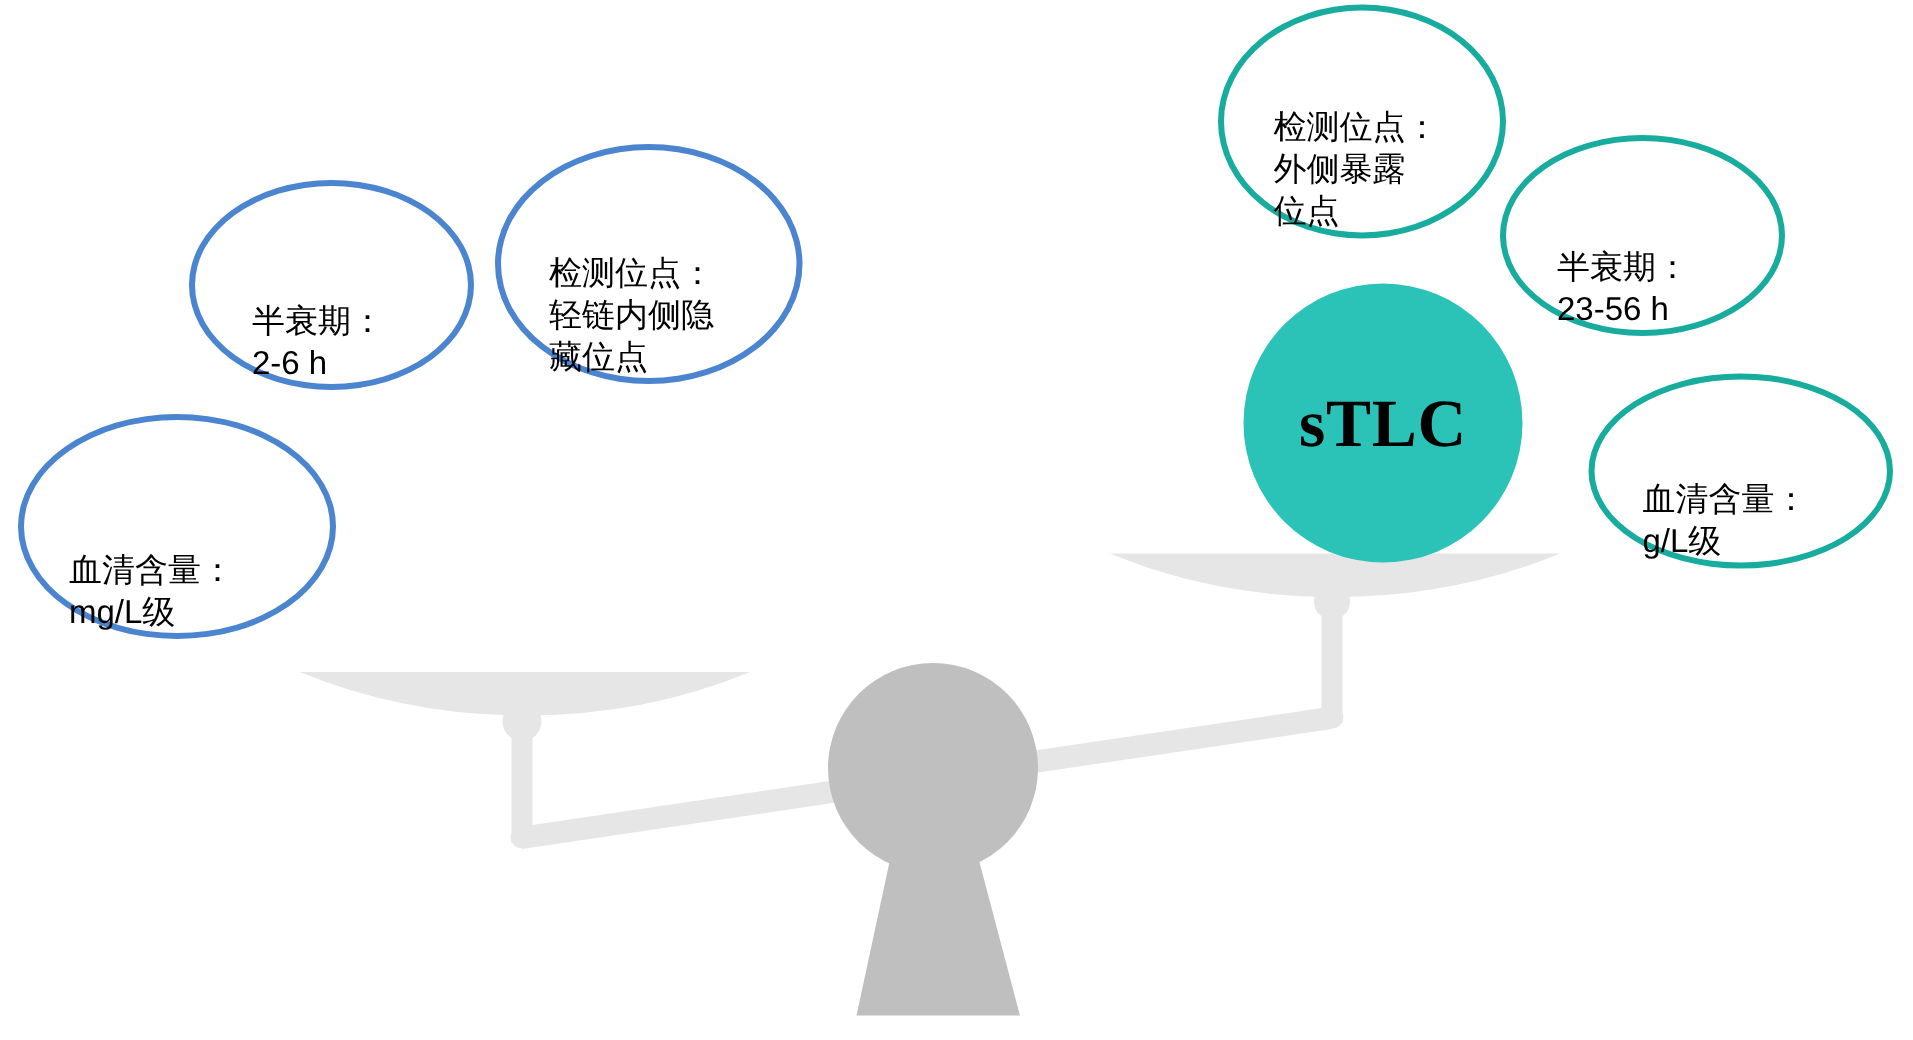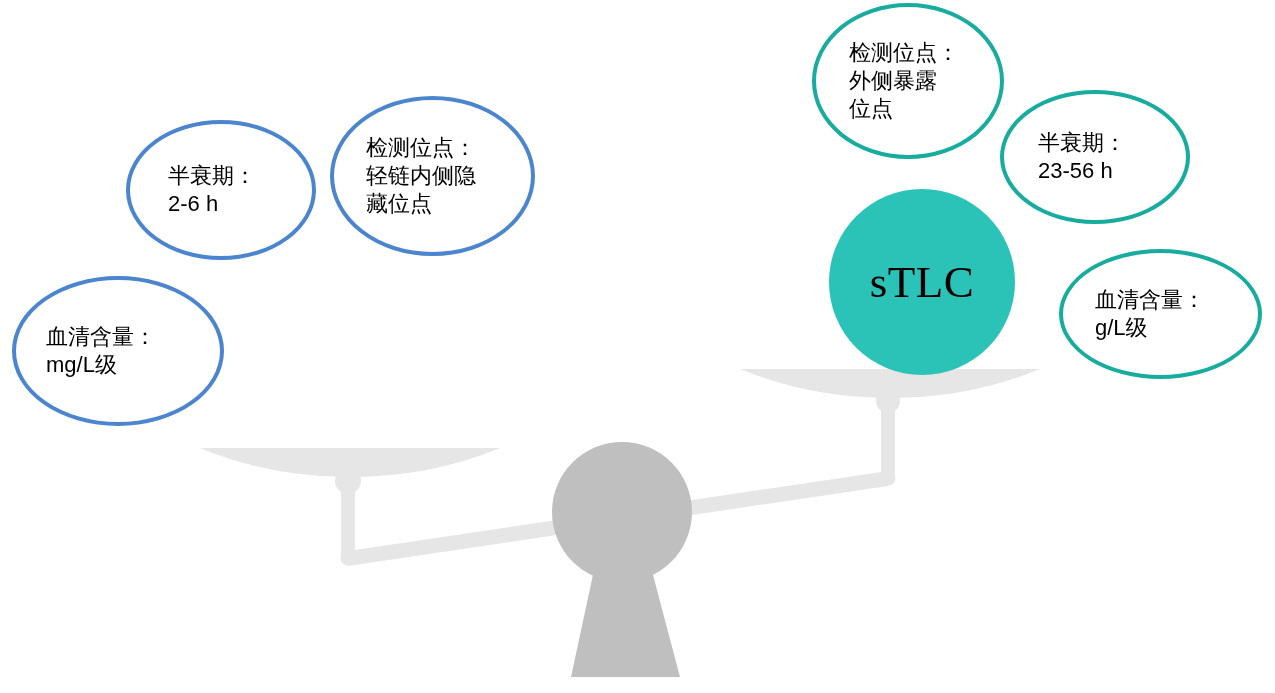--- a/index.html
+++ b/index.html
@@ -27,21 +27,21 @@
   }
 
   
   .orb {
     position: absolute;
     border-radius: 50%;
     display: flex;
     align-items: center;
     justify-content: center;
     font-family: "Liberation Serif", "DejaVu Serif", serif;
-    font-weight: normal;
+    font-weight: bold;
     color: #000000;
     letter-spacing: 0.5px;
   }
   #orb-sflc {
     left: 249px;
     top: 267px;
     width: 186px;
     height: 186px;
     font-size: 45px;
   }
@@ -53,21 +53,21 @@
     font-size: 45px;
   }
 
   
   .bubble {
     position: absolute;
     box-sizing: border-box;
     border-radius: 50%;
     background: #ffffff;
     display: flex;
-    align-items: center;
+    align-items: flex-end;
     justify-content: flex-start;
     color: #000000;
     font-size: 22px;
     line-height: 1.28;
     white-space: pre-line;
     text-align: left;
   }
   .bubble.blue  { border: 4px solid #4b84cf; }
   .bubble.teal  { border: 4px solid #18ac9e; }
   .bubble .txt  { display: block; width: 100%; }

